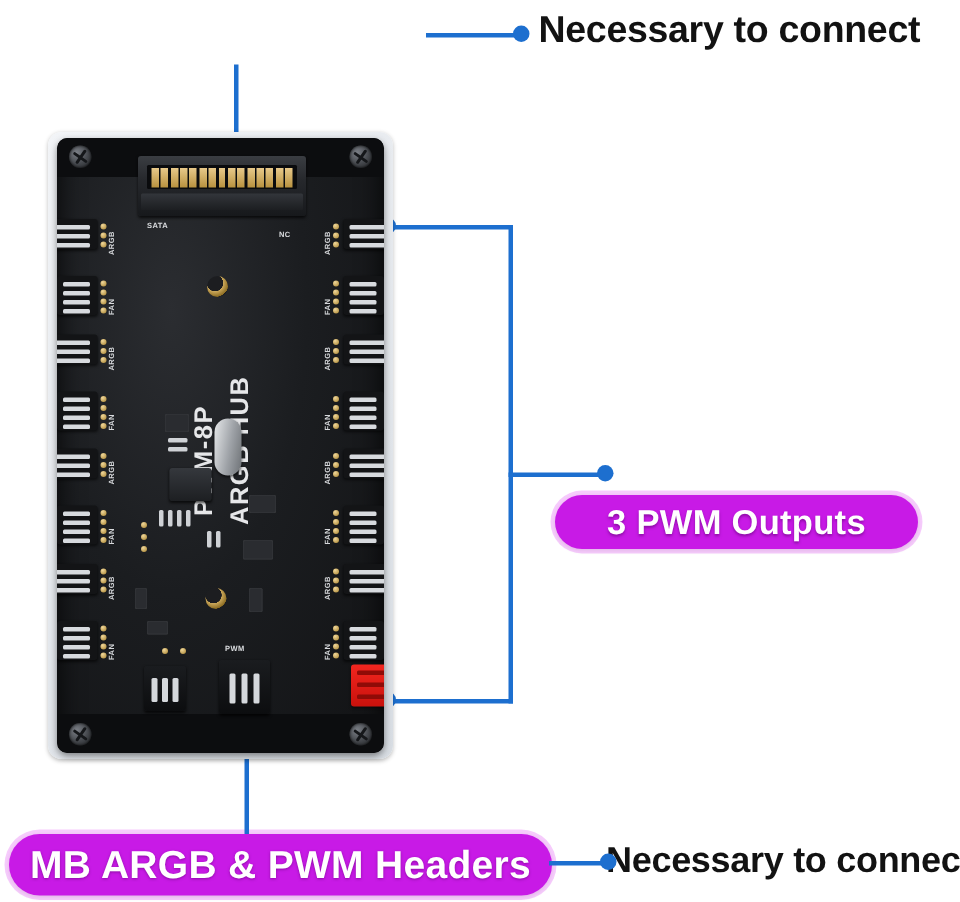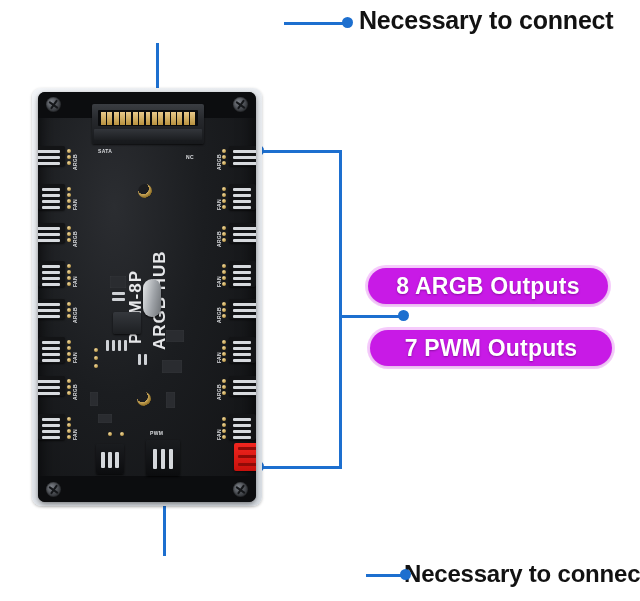--- a/index.html
+++ b/index.html
@@ -173,24 +173,24 @@
     box-shadow:0 1px 2px rgba(0,0,0,.5);
   }
   #redplug .rib{position:absolute;left:4px;width:38px;height:3px;background:#8f0b07;border-radius:1px;}
 </style>
 </head>
 <body>
 
 <div id="stage">
 
 
-
-  <div class="pill" id="pill-argb">8 ARGB Outputs</div>
-
-  <div class="pill" id="pill-pwm">7 PWM Outputs</div>
+  <div class="pill" id="pill-mb">MB ARGB &amp; PWM Headers</div>
+
+
+  <div class="pill" id="pill-pwm">3 PWM Outputs</div>
 
   <div class="note" id="note-top">Necessary to connect</div>
   <div class="note" id="note-bottom">Necessary to connect</div>
 
   <div class="ln lnh" id="ln-top"></div>
   <div class="dot" id="dot-top"></div>
   <div class="ln lnv" id="ln-sata-v"></div>
   <div class="dot" id="dot-sata"></div>
 
   <div class="ln lnh" id="ln-bot"></div>

